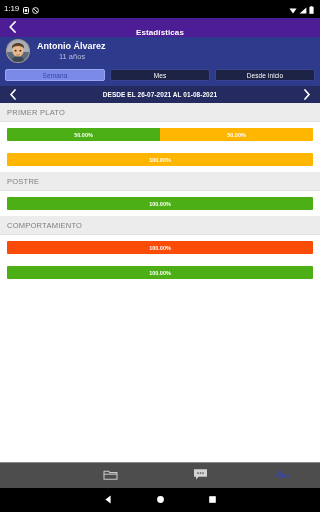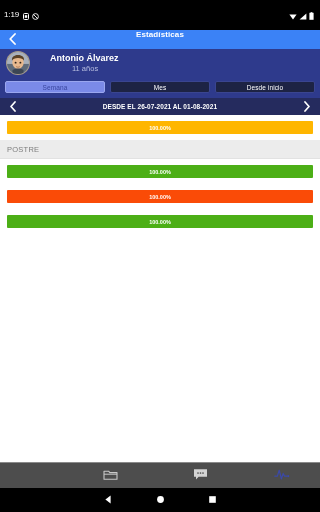--- a/index.html
+++ b/index.html
@@ -18,21 +18,21 @@
     width: 320px;
     height: 512px;
     position: relative;
     display: flex;
     flex-direction: column;
     background: #ffffff;
   }
 
   
   .statusbar {
-    height: 30px;
+    height: 18px;
     background: #000000;
     display: flex;
     align-items: center;
     padding: 0 4px;
     flex: 0 0 auto;
     color: #ffffff;
     justify-content: space-between;
   }
   .sb-clock {
     font-size: 8px;
@@ -41,25 +41,25 @@
     letter-spacing: -0.1px;
     margin-right: 4px;
   }
   .sb-icons-left { display: flex; align-items: center; gap: 3px; }
   .sb-spacer { flex: 1 1 auto; }
   .sb-icons-right { display: flex; align-items: center; gap: 2px; padding-right: 2px;}
   .sb-ico { display: block; }
 
   
   .appbar {
-    background: #3b82f6;
+    background: #4c1d95;
     flex: 0 0 auto;
     height: 19px;
     display: flex;
-    align-items: flex-start;
+    align-items: flex-end;
     position: relative;
   }
   .back-btn {
     width: 24px;
     height: 19px;
     display: flex;
     align-items: center;
     justify-content: center;
   }
   .appbar-title {
@@ -75,21 +75,20 @@
 
   
   .profile {
     background: #2e3a8c;
     flex: 0 0 auto;
     height: 28px;
     display: flex;
     align-items: center;
     padding: 0 6px;
     box-sizing: border-box;
-    gap: 13px;
   }
   .avatar {
     width: 24px;
     height: 24px;
     border-radius: 50%;
     overflow: hidden;
     flex: 0 0 auto;
     margin-right: 7px;
     position: relative;
     background: #8b7a63;
@@ -354,39 +353,49 @@
       <span>
         <svg width="8" height="11" viewBox="0 0 8 11">
             <path d="M2 1 L6 5.5 L2 10" fill="none" stroke="#ffffff" stroke-width="1.7" stroke-linecap="round" stroke-linejoin="round"></path>
           </svg>
       </span>
     </div>
   </div>
 
   <div class="content">
 
+    <div class="stat-block">
+      <div class="stat-label">PRIMER PLATO</div>
+      <div class="bar-wrap">
+        <div class="bar">
+          <div class="seg" style="width: 50%; background: rgb(76, 175, 22);">50.00%</div>
+          <div class="seg" style="width: 50%; background: rgb(255, 182, 0);">50.00%</div>
+        </div>
+      </div>
+    </div>
 
     <div class="stat-block">
       <div class="bar-wrap">
         <div class="bar">
           <div class="seg" style="width: 100%; background: rgb(255, 182, 0);">100.00%</div>
         </div>
       </div>
     </div>
 
     <div class="stat-block">
       <div class="stat-label">POSTRE</div>
       <div class="bar-wrap">
         <div class="bar">
           <div class="seg" style="width: 100%; background: rgb(76, 175, 22);">100.00%</div>
         </div>
       </div>
     </div>
 
     <div class="stat-block">
+      <div class="stat-label">COMPORTAMIENTO</div>
       <div class="bar-wrap">
         <div class="bar">
           <div class="seg" style="width: 100%; background: rgb(250, 75, 7);">100.00%</div>
         </div>
       </div>
     </div>
 
     <div class="stat-block">
       <div class="bar-wrap">
         <div class="bar">

